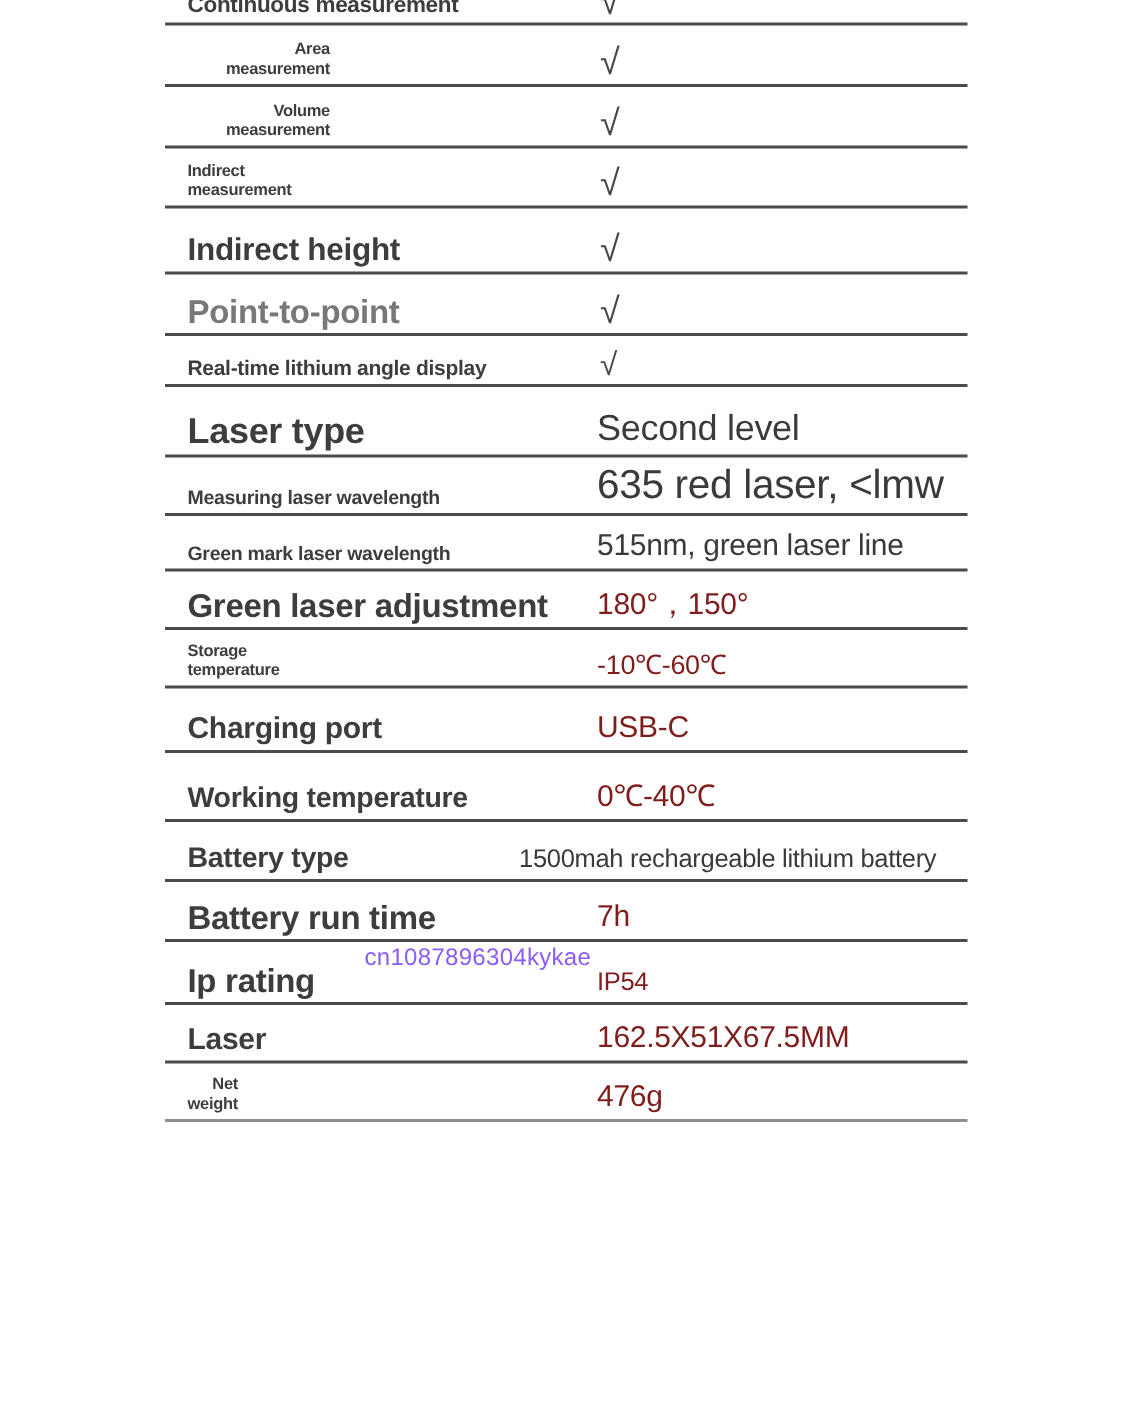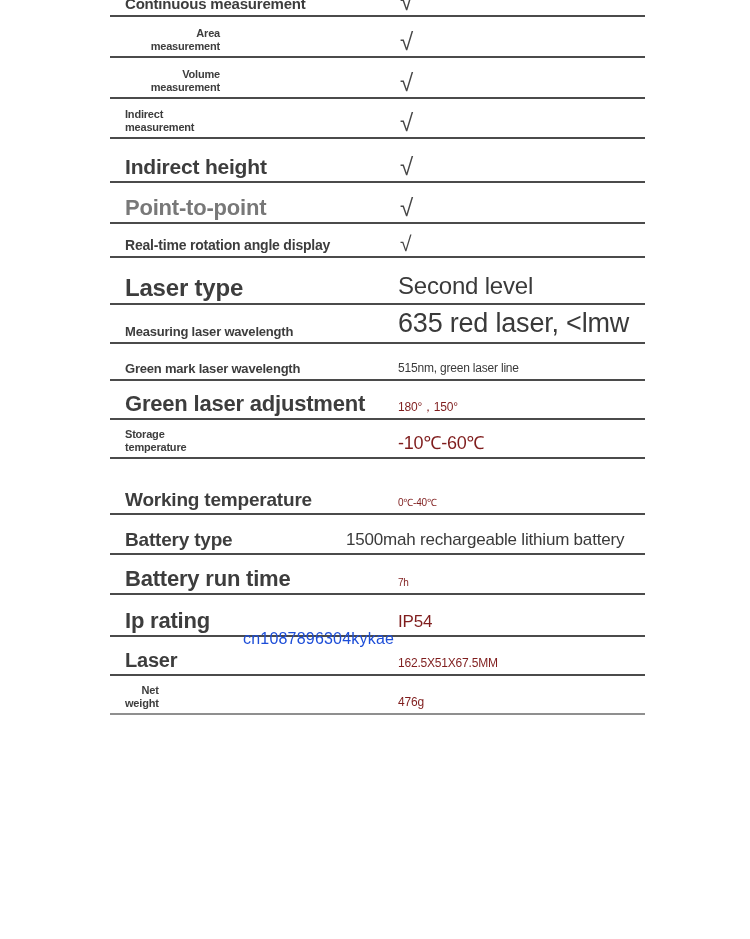--- a/index.html
+++ b/index.html
@@ -17,54 +17,54 @@
     display:flex; align-items:flex-end;
     border-bottom:2px solid #4b4b4b;
     padding-bottom:3px;
   }
   .row.first { overflow:hidden; }
   .row.last { border-color:#8f8f8f;text-align:right; }
   
   .r0{height:17px}.r1{height:41px}.r2{height:41px}.r3{height:40px}
   .r4{height:44px}.r5{height:41px}.r6{height:34px}.r7{height:47px}
   .r8{height:39px}.r9{height:37px}.r10{height:39px}.r11{height:39px}
-  .r12{height:43px}.r13{height:56px}.r14{height:40px}.r15{height:40px}
+  .r12{height:43px}.r13{height:46px}.r14{height:40px}.r15{height:40px}
   .r16{height:42px}.r17{height:39px}.r18{height:39px}
 
   .label {
     padding-left:15px; color:#3d3d3d; font-weight:bold;
     letter-spacing:-0.2px; line-height:1.05; white-space:nowrap;
   }
   .label.two-line { display:flex; flex-direction:column; font-size:11px; line-height:1.18; }
   .label.centered { padding-left:0; width:110px; text-align:right; }
   .L13{font-size:13px}.L14{font-size:14px}.L15{font-size:15px}
   .L18{font-size:22px}.L19{font-size:19px}.L20{font-size:20px}
   .L21{font-size:21px}.L22{font-size:22px}.L24{font-size:24px}
   .gray{color:#787878}
 
   .value {
     position:absolute; left:288px; bottom:5px;
     color:#7f1d1d; line-height:1; white-space:nowrap;
     letter-spacing:-0.2px;
   }
   .value.b { font-weight:normal; color:#3a3a3a; }
-  .V15{font-size:10px}.V16{font-size:12px}.V17{font-size:17px}
+  .V15{font-size:20px}.V16{font-size:20px}.V17{font-size:17px}
   .V18{font-size:18px}.V22{font-size:27px}.V24{font-size:24px}
   .value.wide { left:236px; }
 
   .check {
     position:absolute; left:290px; bottom:2px;
     font-size:24px; font-weight:400; color:#474747; line-height:1;
   }
   .r0 .check { bottom:1px; }
   .r6 .check { font-size:21px; }
 
   .watermark {
     position:absolute; left:243px; top:630px;
-    font-size:16px; color:#1d4ed8; letter-spacing:0.2px;
+    font-size:16px; color:#8b5cf6; letter-spacing:0.2px;
     pointer-events:none;
   }
 </style>
 </head>
 <body>
 
 <div class="page">
 
   <div class="spec-table">
 
@@ -101,21 +101,21 @@
       <div class="label L21">Indirect height</div>
       <div class="check">√</div>
     </div>
 
     <div class="row r5">
       <div class="label L22 gray">Point-to-point</div>
       <div class="check">√</div>
     </div>
 
     <div class="row r6">
-      <div class="label L14">Real-time rotation angle display</div>
+      <div class="label L14">Real-time lithium angle display</div>
       <div class="check">√</div>
     </div>
 
     <div class="row r7">
       <div class="label L24">Laser type</div>
       <div class="value b V24">Second level</div>
     </div>
 
     <div class="row r8">
       <div class="label L13">Measuring laser wavelength</div>
@@ -133,20 +133,24 @@
     </div>
 
     <div class="row r11">
       <div class="label two-line">
         <span>Storage</span>
         <span>temperature</span>
       </div>
       <div class="value V18">-10℃-60℃</div>
     </div>
 
+    <div class="row r12">
+      <div class="label L20">Charging port</div>
+      <div class="value V16">USB-C</div>
+    </div>
 
     <div class="row r13">
       <div class="label L19">Working temperature</div>
       <div class="value V15">0℃-40℃</div>
     </div>
 
     <div class="row r14">
       <div class="label L19">Battery type</div>
       <div class="value b V17 wide">1500mah rechargeable lithium battery</div>
     </div>

